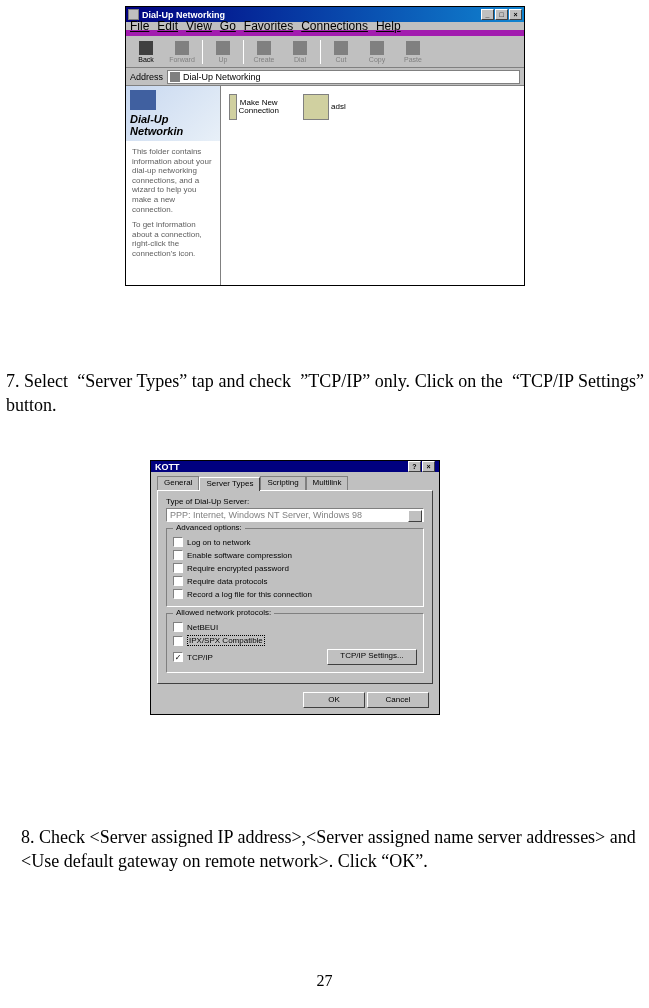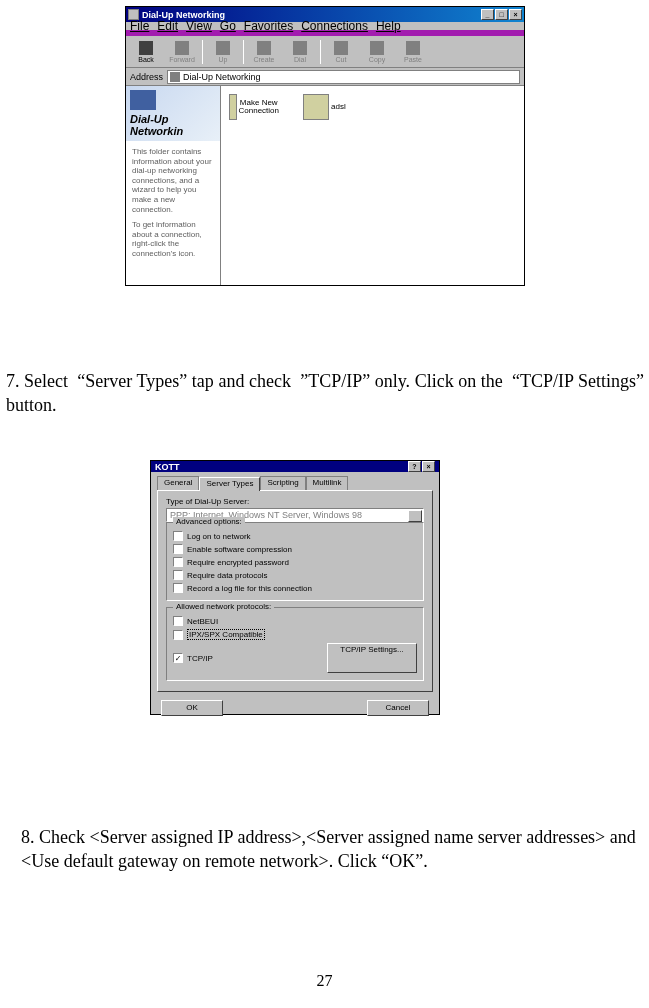--- a/index.html
+++ b/index.html
@@ -125,21 +125,21 @@
     }
     .tab-panel {
       border: 1px solid; border-color: #fff #404040 #404040 #fff;
       padding: 6px 8px 4px; background: #c0c0c0;
     }
     .field-label { font-size: 8px; margin-bottom: 2px; }
     .dropdown {
       height: 14px; background: #fff; border: 1px solid;
       border-color: #808080 #fff #fff #808080;
       display: flex; align-items: center; padding: 0 14px 0 3px;
-      color: #808080; position: relative;
+      color: #808080; margin-bottom: 6px; position: relative;
     }
     .dropdown::after {
       content: ''; position: absolute; right: 1px; top: 1px;
       width: 12px; height: 10px; background: #c0c0c0;
       border: 1px solid; border-color: #fff #404040 #404040 #fff;
     }
     .groupbox {
       border: 1px solid; border-color: #808080 #fff #fff #808080;
       padding: 8px 6px 4px; margin-bottom: 6px; position: relative;
     }
@@ -155,28 +155,28 @@
       width: 10px; height: 10px; background: #fff;
       border: 1px solid; border-color: #808080 #fff #fff #808080;
       display: flex; align-items: center; justify-content: center;
       font-size: 8px; color: #000;
     }
     .checkbox.checked::before { content: '✓'; }
     .focused-label {
       border: 1px dotted #000; padding: 0 1px;
     }
     .tcp-btn {
-      width: 90px; height: 30px; background: #c0c0c0;
+      width: 90px; height: 16px; background: #c0c0c0;
       border: 1px solid; border-color: #fff #404040 #404040 #fff;
       font-size: 8px; text-align: center; line-height: 12px;
       margin-left: auto; cursor: pointer;
     }
     .proto-row { display: flex; align-items: center; }
     .dlg-buttons {
-      display: flex; justify-content: space-between; gap: 22px;
+      display: flex; justify-content: flex-end; gap: 2px;
       padding: 4px 10px 6px;
     }
     .dlg-btn {
       width: 62px; height: 16px; background: #c0c0c0;
       border: 1px solid; border-color: #fff #404040 #404040 #fff;
       font-size: 8px; text-align: center; line-height: 14px;
       cursor: pointer;
     }
 
     .instruction {

